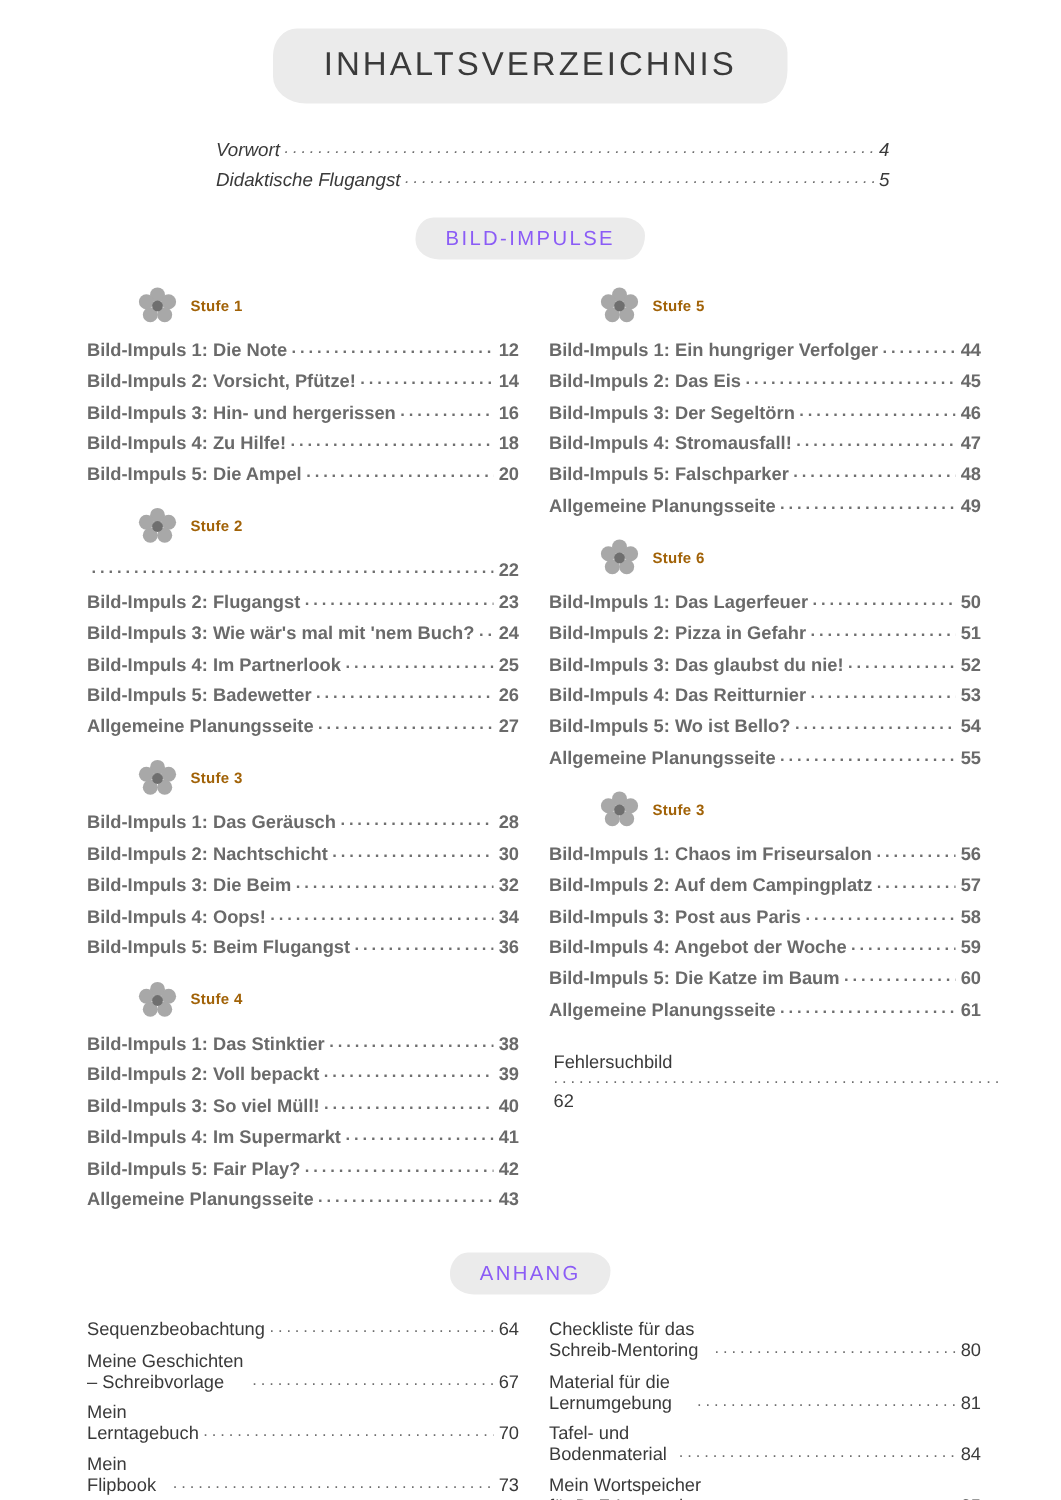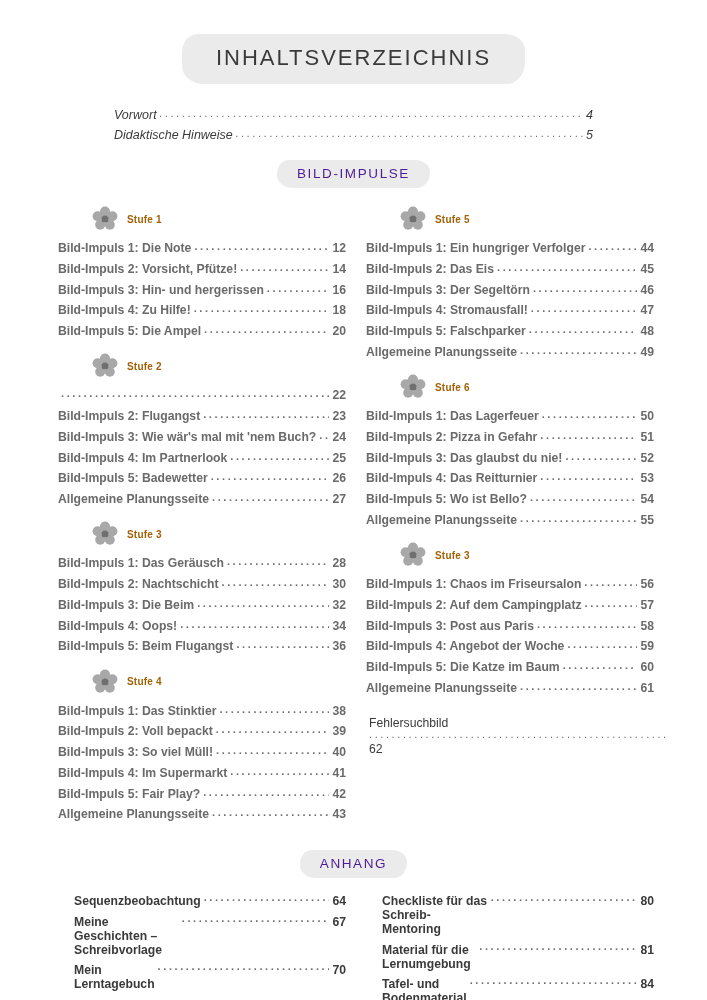--- a/index.html
+++ b/index.html
@@ -20,21 +20,21 @@
     height: 1000px;
     position: relative;
     box-sizing: border-box;
     padding: 0 58px;
   }
 
   
   .title-wrap {
     display: flex;
     justify-content: center;
-    margin-top: 34px;
+    margin-top: 19px;
   }
   .title-badge {
     background: #ebebeb;
     color: #3a3a3a;
     font-size: 22px;
     letter-spacing: 2.0px;
     padding: 11px 34px 13px 34px;
     border-radius: 16px 20px 18px 22px / 18px 16px 22px 18px;
     font-weight: 400;
     white-space: nowrap;
@@ -45,20 +45,21 @@
     margin: 24px 0 0 0;
     padding: 0 56px 0 56px;
   }
   .fm-row {
     display: flex;
     align-items: baseline;
     font-style: italic;
     font-size: 12.5px;
     color: #3a3a3a;
     margin-bottom: 6px;
+    margin-left: 30px;
   }
   .fm-label { white-space: nowrap; }
   .dots {
     flex: 1 1 auto;
     margin: 0 3px;
     overflow: hidden;
     white-space: nowrap;
     color: #6e6e6e;
     letter-spacing: 2.6px;
     font-size: 11px;
@@ -69,21 +70,21 @@
   .fm-page { white-space: nowrap; }
 
   
   .section-wrap {
     display: flex;
     justify-content: center;
     margin-top: 18px;
   }
   .section-badge {
     background: #ebebeb;
-    color: #4c1d95;
+    color: #8b5cf6;
     font-size: 13.5px;
     letter-spacing: 1.6px;
     padding: 6px 20px 7px 20px;
     border-radius: 12px 15px 13px 16px / 14px 12px 16px 13px;
     white-space: nowrap;
   }
 
   
   .columns {
     display: flex;
@@ -147,45 +148,44 @@
     justify-content: center;
     margin-top: 22px;
   }
   .anhang-cols {
     display: flex;
     margin-top: 16px;
     gap: 20px;
   }
   .anhang-entry {
     display: flex;
-    align-items: flex-start;
+    align-items: flex-end;
     font-size: 12.2px;
     color: #3a3a3a;
     margin-bottom: 6.5px;
-    font-weight: bold;
-    margin-left: 16px;
+    font-weight: normal;
   }
 </style>
 </head>
 <body>
 
 <div class="page">
 
   <div class="title-wrap">
     <div class="title-badge">INHALTSVERZEICHNIS</div>
   </div>
 
   <div class="frontmatter">
     <div class="fm-row">
       <span class="fm-label">Vorwort</span>
       <span class="dots">..................................................................................................</span>
       <span class="fm-page">4</span>
     </div>
     <div class="fm-row">
-      <span class="fm-label">Didaktische Hinweise</span>
+      <span class="fm-label">Didaktische Flugangst</span>
       <span class="dots">..................................................................................................</span>
       <span class="fm-page">5</span>
     </div>
   </div>
 
   <div class="section-wrap">
     <div class="section-badge">BILD-IMPULSE</div>
   </div>
 
   <div class="columns">

